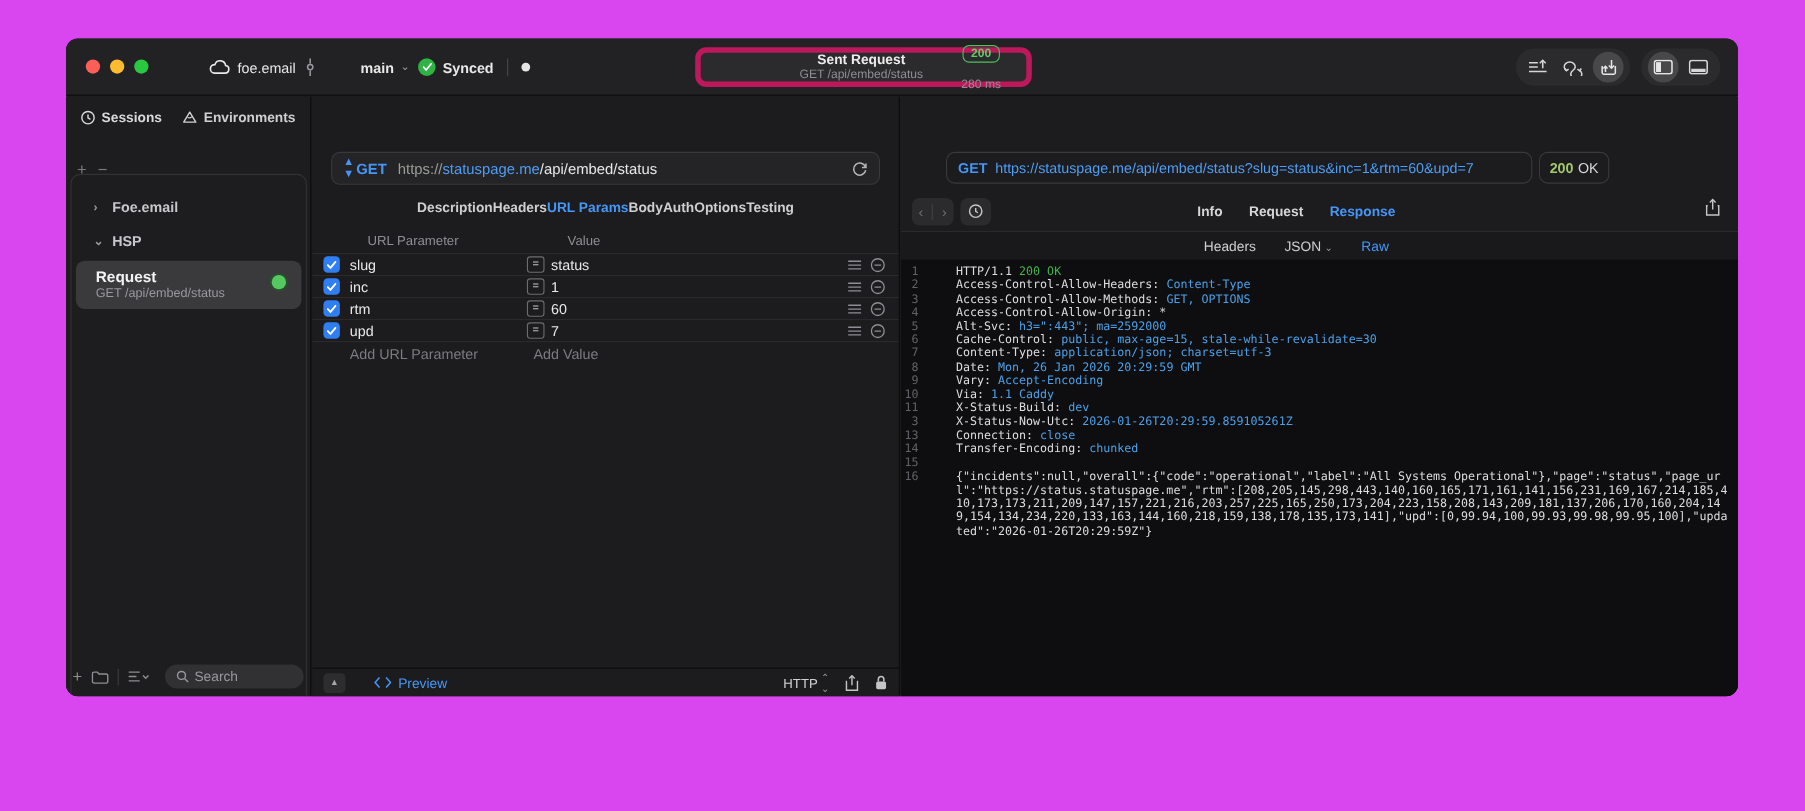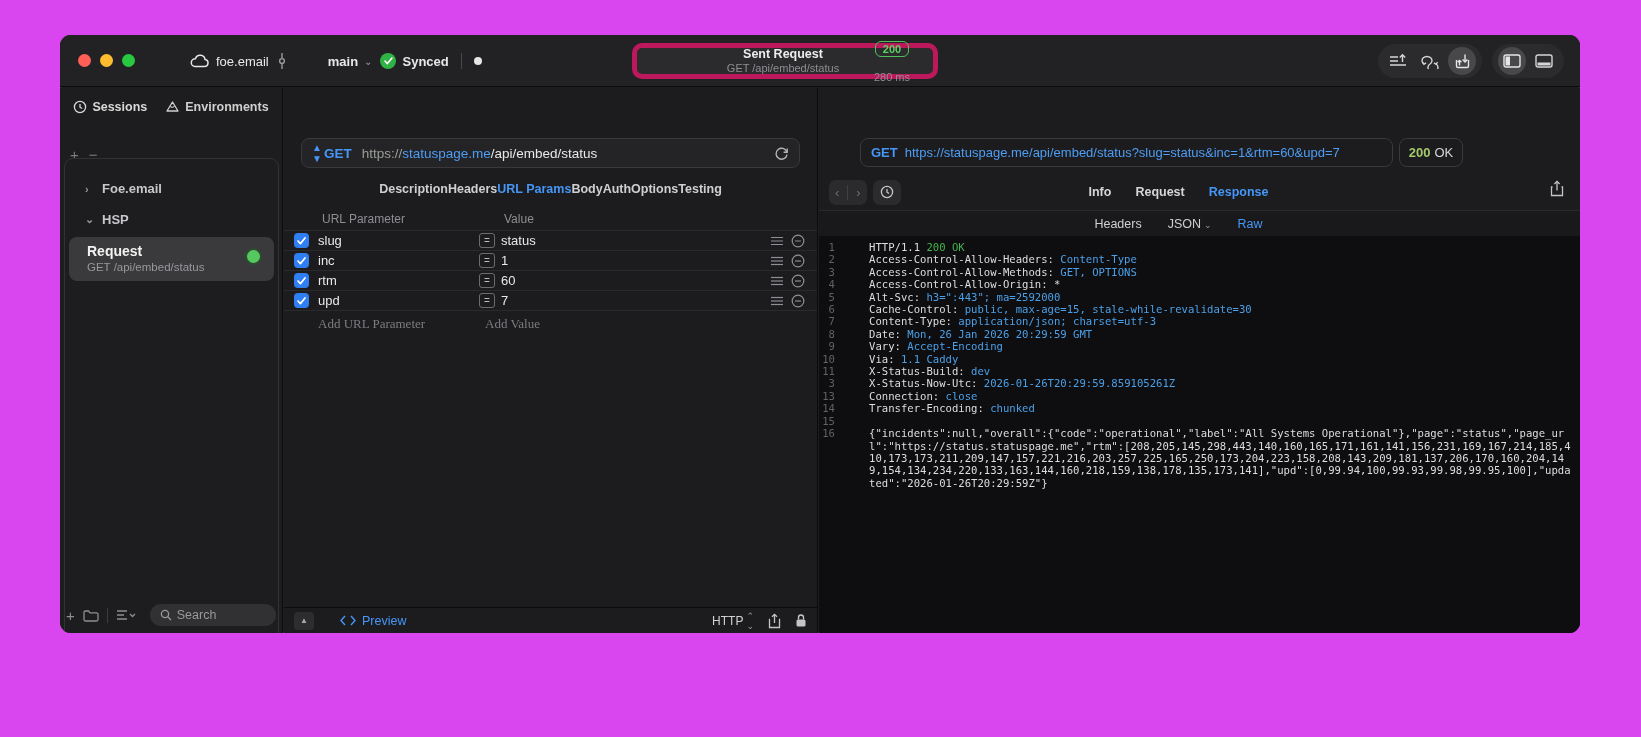--- a/index.html
+++ b/index.html
@@ -58,30 +58,30 @@
   .urlbar .updown { color:#4596f7; font-size:10px; margin-right:3px; letter-spacing:-1px; }
   .urlbar .method { color:#4596f7; font-weight:bold; margin-right:10px; }
   .urlbar .scheme { color:#9a9f96; }
   .urlbar .host { color:#4e9df5; }
   .urlbar .path { color:#e8e8e8; }
   .urlbar .refresh { margin-left:auto; color:#b5b5b8; font-size:14px; }
   .req-tabs { position:absolute; left:0; top:94px; width:100%; display:flex; justify-content:center; font-size:12.5px; color:#cfcfd2; font-weight:bold;align-items:flex-end; }
   .req-tabs .rtab.active { color:#4596f7; }
   .ptable { position:absolute; left:0; top:124px; width:100%; }
   .phead { display:flex; color:#8e8e93; font-size:12px; padding:0 10px 4px 10px; }
-  .phead .h1 { margin-left:28px; width:170px; }
+  .phead .h1 { margin-left:40px; width:170px; }
   .phead .h2 { margin-left:12px; }
   .prow { display:flex; align-items:center; height:20px; padding:0 12px 0 10px; border-top:1px solid #2a2a2c; }
   .prow .cb { width:15px; height:15px; border-radius:4px; background:#2f7ff2; display:flex; align-items:center; justify-content:center; margin-right:9px; flex:none; }
   .prow .pname { width:161px; color:#e8e8e8; font-size:13px; }
   .prow .eq { width:16px; height:15px; border:1px solid #6c6c70; border-radius:3px; color:#bdbdbf; font-size:10px;
     display:flex; align-items:center; justify-content:center; margin-right:6px; flex:none; }
   .prow .pvalue { flex:1; color:#e8e8e8; font-size:13px; }
   .prow .ricons { display:flex; gap:8px; color:#8e8e93; align-items:center; }
-  .pfoot { display:flex; height:22px; align-items:flex-end; padding:0 10px; border-top:1px solid #2a2a2c; color:#7c7c80; font-size:13px;font-family:Liberation Serif, serif; }
+  .pfoot { display:flex; height:22px; align-items:center; padding:0 10px; border-top:1px solid #2a2a2c; color:#7c7c80; font-size:13px; }
   .pfoot .f1 { margin-left:24px; width:167px; }
   .req-bottombar { position:absolute; left:0; bottom:0; width:100%; height:26px; border-top:1px solid #0b0b0b;
     display:flex; align-items:center; padding:0 10px; gap:8px; background:#1c1c1e; }
   .expand-btn { width:20px; height:18px; background:#2d2d2f; border-radius:4px; display:flex; align-items:center; justify-content:center; color:#a9a9ad; font-size:8px; }
   .preview-btn { display:flex; align-items:center; gap:6px; color:#4596f7; font-size:12.5px; margin-left:18px; }
   .req-bb-right { margin-left:auto; display:flex; align-items:center; gap:14px; color:#d2d2d5; font-size:12px;text-align:right; }
   .http-sel { display:flex; align-items:center; gap:3px; }
   .http-sel .arrows { font-size:9px; color:#9a9a9e; }
 
   

